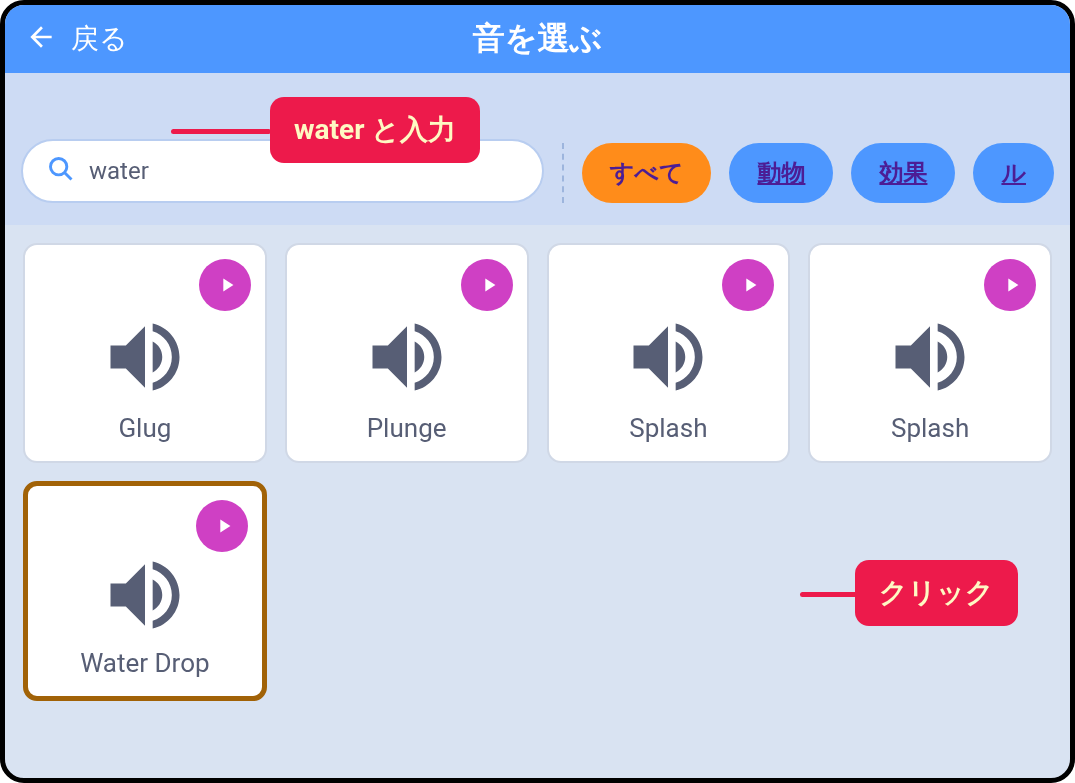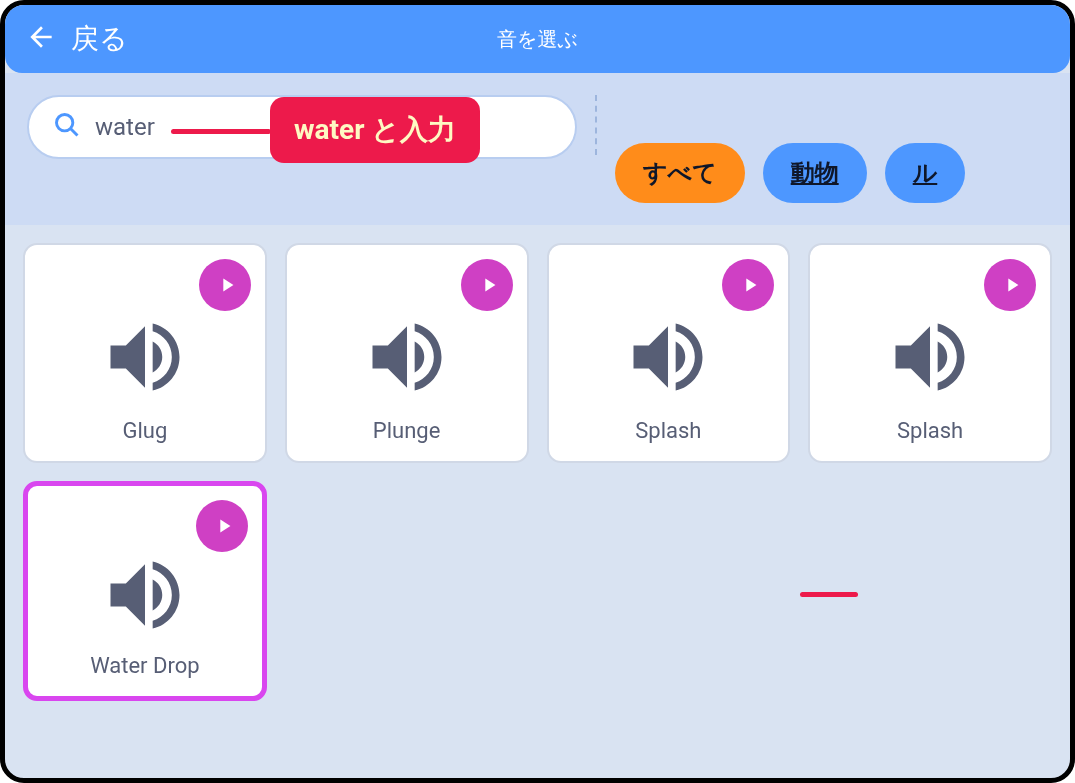--- a/index.html
+++ b/index.html
@@ -23,21 +23,20 @@
       position: relative;
       background: #d9e3f2;
     }
     .header {
       background: #4d97ff;
       height: 68px;
       display: flex;
       align-items: center;
       padding: 0 20px;
       position: relative;
-      border-radius: 17px;
     }
     .back-button {
       display: flex;
       align-items: center;
       gap: 14px;
       color: #fff;
       cursor: pointer;
     }
     .back-arrow svg {
       width: 32px;
@@ -47,28 +46,28 @@
     .back-label {
       color: #fff;
       font-size: 28px;
       font-weight: 500;
     }
     .header-title {
       position: absolute;
       left: 50%;
       transform: translateX(-50%);
       color: #fff;
-      font-size: 20px;
-      font-weight: 400;
+      font-size: 32px;
+      font-weight: 700;
     }
     .filter-bar {
       background: #cddbf4;
-      padding: 22px 22px;
-      display: flex;
-      align-items: flex-start;
+      padding: 22px 16px;
+      display: flex;
+      align-items: flex-end;
       gap: 16px;
       position: relative;
       overflow: hidden;
     }
     .search-box {
       background: #fff;
       border-radius: 40px;
       height: 64px;
       width: 550px;
       display: flex;
@@ -98,21 +97,21 @@
     .filter-tabs {
       display: flex;
       gap: 18px;
       flex: 1;
     }
     .filter-tab {
       border-radius: 40px;
       padding: 14px 28px;
       font-size: 24px;
       font-weight: 700;
-      color: #0f172a;
+      color: #4c1d95;
       cursor: pointer;
       white-space: nowrap;
       margin-top: 48px;
     }
     .filter-tab.active {
       background: #ff8c1a;
     }
     .filter-tab.inactive {
       background: #4d97ff;
       text-decoration: underline;
@@ -129,21 +128,21 @@
       border-radius: 14px;
       height: 220px;
       display: flex;
       flex-direction: column;
       align-items: center;
       justify-content: center;
       position: relative;
       cursor: pointer;
     }
     .sound-card.highlighted {
-      border: 5px solid #d946ef;
+      border: 5px solid #a16207;
     }
     .play-button {
       position: absolute;
       top: 14px;
       right: 14px;
       width: 52px;
       height: 52px;
       border-radius: 50%;
       background: #cf40c4;
       display: flex;
@@ -161,21 +160,21 @@
       margin-top: 12px;
     }
     .sound-icon svg {
       width: 92px;
       height: 92px;
       fill: #575e75;
     }
     .sound-name {
       position: absolute;
       bottom: 18px;
-      font-size: 22px;
+      font-size: 26px;
       color: #575e75;
       font-weight: 400;
     }
     .annotation {
       position: absolute;
       background: #ed1a4b;
       color: #fef9c3;
       font-size: 28px;
       font-weight: 700;
       padding: 14px 24px;
@@ -238,20 +237,21 @@
           <circle cx="10" cy="10" r="7"></circle>
           <line x1="21" y1="21" x2="15" y2="15"></line>
         </svg>
       </span>
       <input class="search-input" type="text" value="water" placeholder="" style="">
     </div>
     <div class="filter-separator"></div>
     <div class="filter-tabs">
       <div class="filter-tab active">すべて</div>
       <div class="filter-tab inactive">動物</div>
+      <div class="filter-tab inactive">効果</div>
       <div class="filter-tab inactive">ル</div>
     </div>
   </div>
 
   <div class="grid">
 
     <div class="sound-card">
       <div class="play-button">
         <svg viewBox="0 0 24 24">
             <path d="M8 5v14l11-7z"></path>
@@ -322,14 +322,15 @@
       </div>
       <div class="sound-name">Water Drop</div>
     </div>
 
   </div>
 
   <div class="annotation-line-search"></div>
   <div class="annotation annotation-search">water と入力</div>
 
   <div class="annotation-line-click"></div>
+  <div class="annotation annotation-click">クリック</div>
 
 </div>
 
 </body></html>

